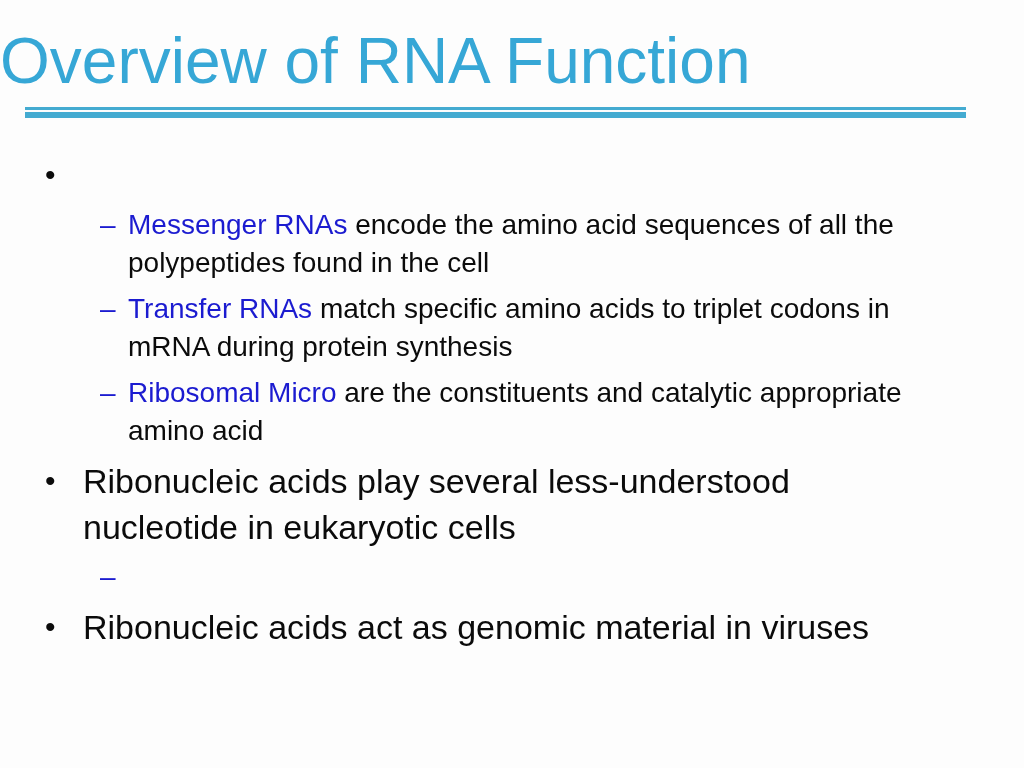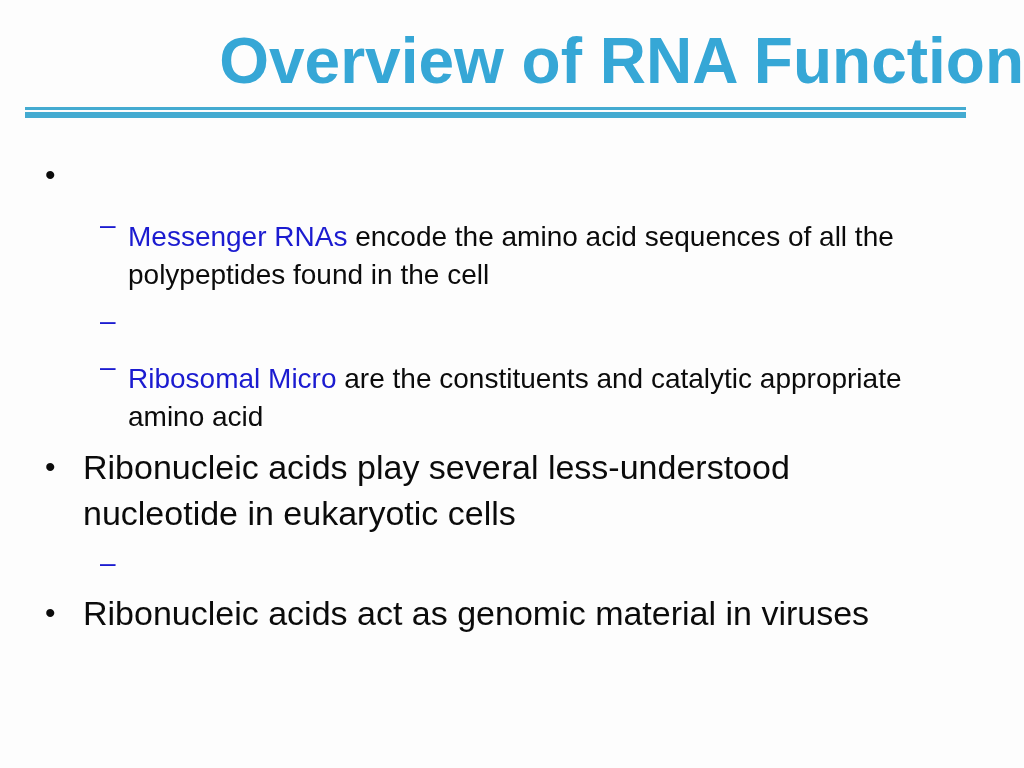--- a/index.html
+++ b/index.html
@@ -9,26 +9,25 @@
     height: 768px;
     background: var(--bg, #fdfdfd);
     font-family: "Liberation Sans", sans-serif;
     overflow: hidden;
   }
   .slide-title {
     position: absolute;
     top: 26px;
     left: 0;
     width: 100%;
-    text-align: right;
+    text-align: left;
     font-size: 64px;
     line-height: 70px;
     color: var(--title-color, #36a7d6);
     white-space: nowrap;
-    font-weight: bold;
   }
   .title-rule {
     position: absolute;
     left: 25px;
     top: 107px;
     width: 941px;
   }
   .title-rule .thin  { height: 3px; background: var(--rule-color, #44abd1); }
   .title-rule .gap   { height: 2px; }
   .title-rule .thick { height: 6px; background: var(--rule-color, #44abd1); }
@@ -39,21 +38,21 @@
     left: 0;
     width: 1024px;
     color: var(--body-color, #0b0b0b);
   }
   .item { display: flex; margin-bottom: 8px; }
   .item.l1 { padding-left: 45px; font-size: 34px; line-height: 46px; }
   .item.l1 .marker { flex: none; width: 38px; font-size: 30px; line-height: 46px; }
   .item.l1 .text { max-width: 820px; }
   .item.l2 { padding-left: 100px; font-size: 28px; line-height: 38px; }
   .item.l2 .marker { flex: none; width: 28px; color: var(--keyword-color, #1b1bd0); line-height: 38px; }
-  .item.l2 .text { max-width: 800px; margin-top: 12px; }
+  .item.l2 .text { max-width: 800px; }
   .lead { color: var(--keyword-color, #1b1bd0); }
 </style>
 </head>
 <body>
 
 <div class="slide" style="--bg: #fdfdfd; --title-color: #36a7d6; --rule-color: #44abd1; --keyword-color: #1b1bd0; --body-color: #0b0b0b;">
   <div class="slide-title">Overview of RNA Function</div>
 
   <div class="title-rule">
     <div class="thin"></div>
@@ -66,20 +65,21 @@
     <span class="marker">•</span>
   </div>
 
   <div class="item l2">
     <span class="marker">–</span>
     <span class="text"><span class="lead">Messenger RNAs</span><span class="rest"> encode the amino acid sequences of all the polypeptides found in the cell</span></span>
   </div>
 
   <div class="item l2">
     <span class="marker">–</span>
+    <span class="text"><span class="lead">Transfer RNAs</span><span class="rest"> match specific amino acids to triplet codons in mRNA during protein synthesis</span></span>
   </div>
 
   <div class="item l2">
     <span class="marker">–</span>
     <span class="text"><span class="lead">Ribosomal Micro</span><span class="rest"> are the constituents and catalytic appropriate amino acid</span></span>
   </div>
 
   <div class="item l1">
     <span class="marker">•</span>
     <span class="text"><span class="lead"></span><span class="rest">Ribonucleic acids play several less-understood nucleotide in eukaryotic cells</span></span>

